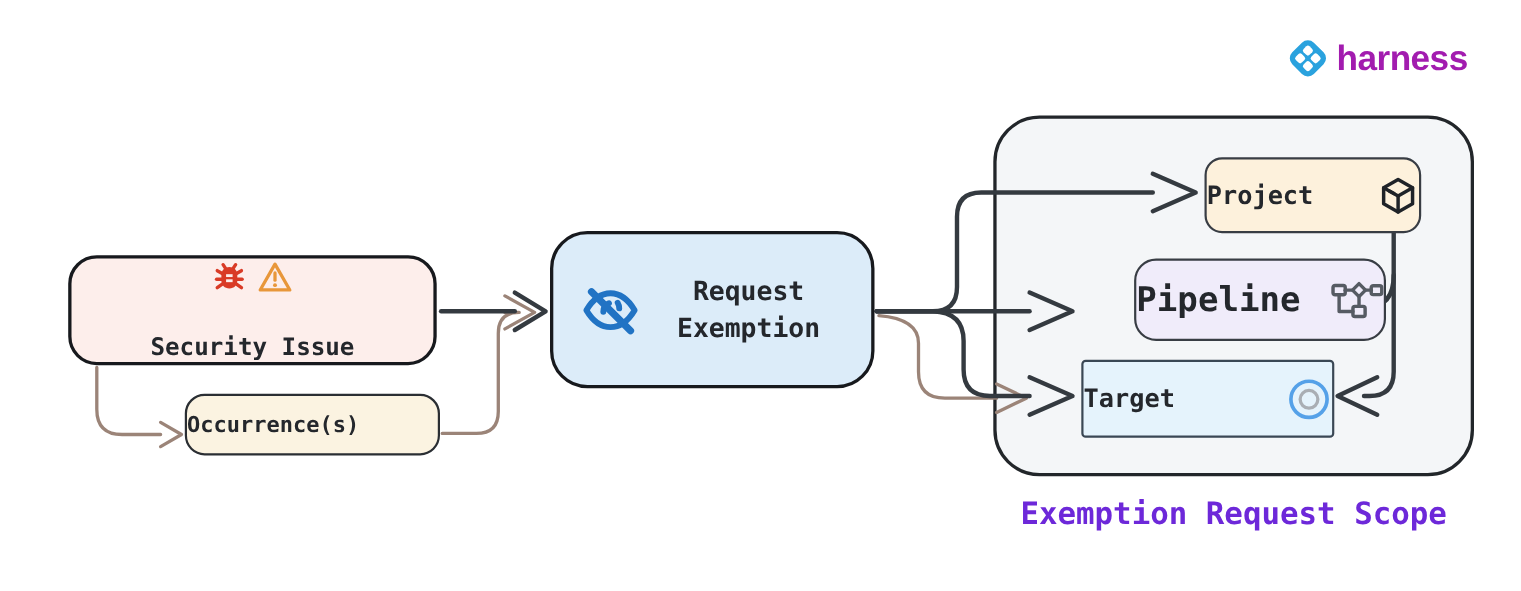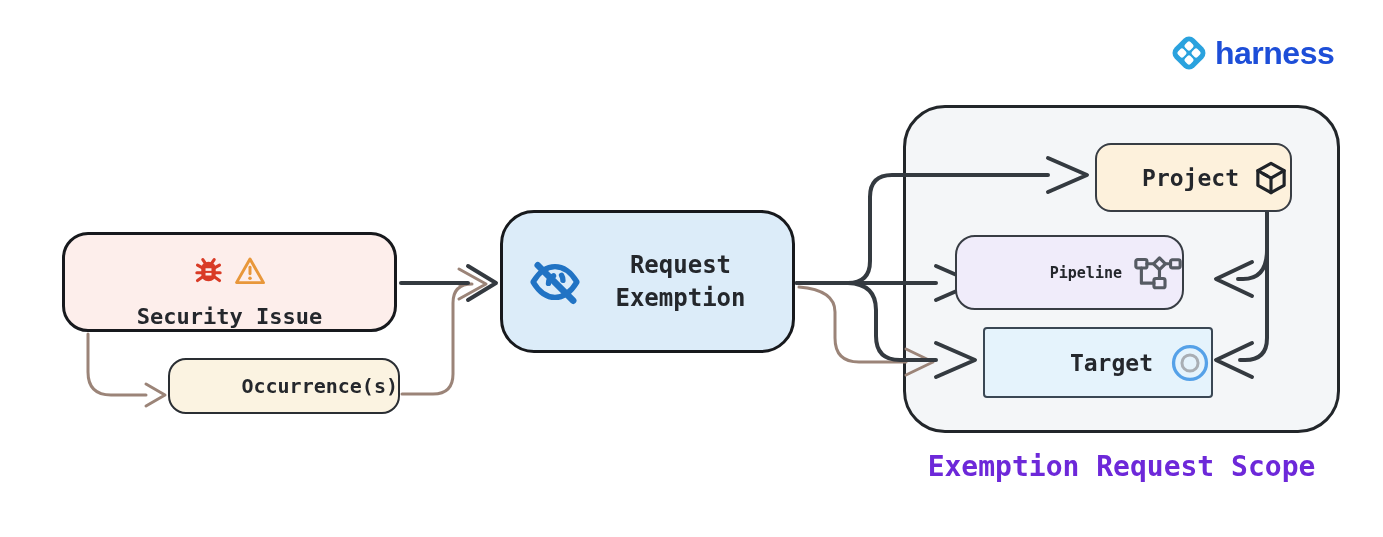--- a/index.html
+++ b/index.html
@@ -11,42 +11,42 @@
     --target_ring_blue:#55a1e8; --target_ring_gray:#a9aeb4;
     --pipeline_icon_gray:#565b63; --brand_blue:#2aa2de; --text_dark:#24272c;
   }
   *{margin:0;padding:0;box-sizing:border-box;}
   body{background:#ffffff;}
   .canvas{position:relative;width:1383px;height:537px;background:#ffffff;overflow:hidden;
           font-family:"DejaVu Sans Mono","Liberation Mono",monospace;color:var(--text_dark);}
   .connectors{position:absolute;left:0;top:0;z-index:2;}
   .sd{stroke:var(--connector_dark);stroke-width:4;fill:none;stroke-linecap:round;stroke-linejoin:round;}
   .sb{stroke:var(--connector_brown);stroke-width:3;fill:none;stroke-linecap:round;stroke-linejoin:round;}
-  .node{position:absolute;z-index:3;display:flex;align-items:center;justify-content:flex-end;font-weight:bold;}
+  .node{position:absolute;z-index:3;display:flex;align-items:center;justify-content:space-between;font-weight:bold;}
   .node-security{left:62px;top:232px;width:335px;height:100px;background:var(--fill_security);
     border:3px solid var(--border_dark);border-radius:26px;flex-direction:column;gap:16px;font-size:22px;}
   .icon-row{display:flex;align-items:center;gap:9px;}
   .node-occurrence{left:168px;top:358px;width:232px;height:56px;background:var(--fill_occurrence);
     border:2.5px solid #2a2e33;border-radius:18px;font-size:20px;}
   .node-exemption{left:500px;top:210px;width:295px;height:143px;background:var(--fill_exemption);
     border:3px solid var(--border_dark);border-radius:34px;justify-content:flex-end;padding-left:24px;}
   .node-exemption .lbl{flex:1;text-align:center;font-size:24px;line-height:1.35;padding-right:14px;}
   .scope{position:absolute;z-index:1;left:903px;top:105px;width:437px;height:328px;
     background:var(--fill_scope);border:3px solid #22262a;border-radius:42px;}
   .node-project{left:1095px;top:143px;width:197px;height:69px;background:var(--fill_project);
     border:2px solid var(--border_inner);border-radius:16px;gap:13px;font-size:23px;}
-  .node-pipeline{left:955px;top:235px;width:229px;height:75px;background:var(--fill_pipeline);
-    border:2px solid var(--border_inner);border-radius:20px;gap:12px;font-size:15px;}
+  .node-pipeline{left:1031px;top:235px;width:229px;height:75px;background:var(--fill_pipeline);
+    border:2px solid var(--border_inner);border-radius:20px;gap:12px;font-size:31px;}
   .node-target{left:983px;top:327px;width:230px;height:71px;background:var(--fill_target);
     border:2px solid #3a4754;border-radius:4px;gap:16px;font-size:23px;}
   .scope-label{position:absolute;z-index:3;left:903px;top:450px;width:437px;text-align:center;
     font-size:28px;font-weight:bold;color:#6d28d9;}
   .logo{position:absolute;z-index:3;left:1166px;top:30px;display:flex;align-items:center;gap:3px;}
   .logo-text{font-family:"Liberation Sans","DejaVu Sans",sans-serif;font-weight:bold;font-size:32px;
-    letter-spacing:-0.5px;color:#1d4ed8;}
+    letter-spacing:-0.5px;color:#a21caf;}
   .ic{display:block;}
   .ic-bug{color:var(--icon_red);}
   .ic-warn{color:var(--icon_orange);}
   .ic-eye{color:var(--icon_blue);}
   .ic-cube{color:#1f2328;}
   .ic-flow{color:var(--pipeline_icon_gray);}
 </style>
 </head>
 <body>
 

